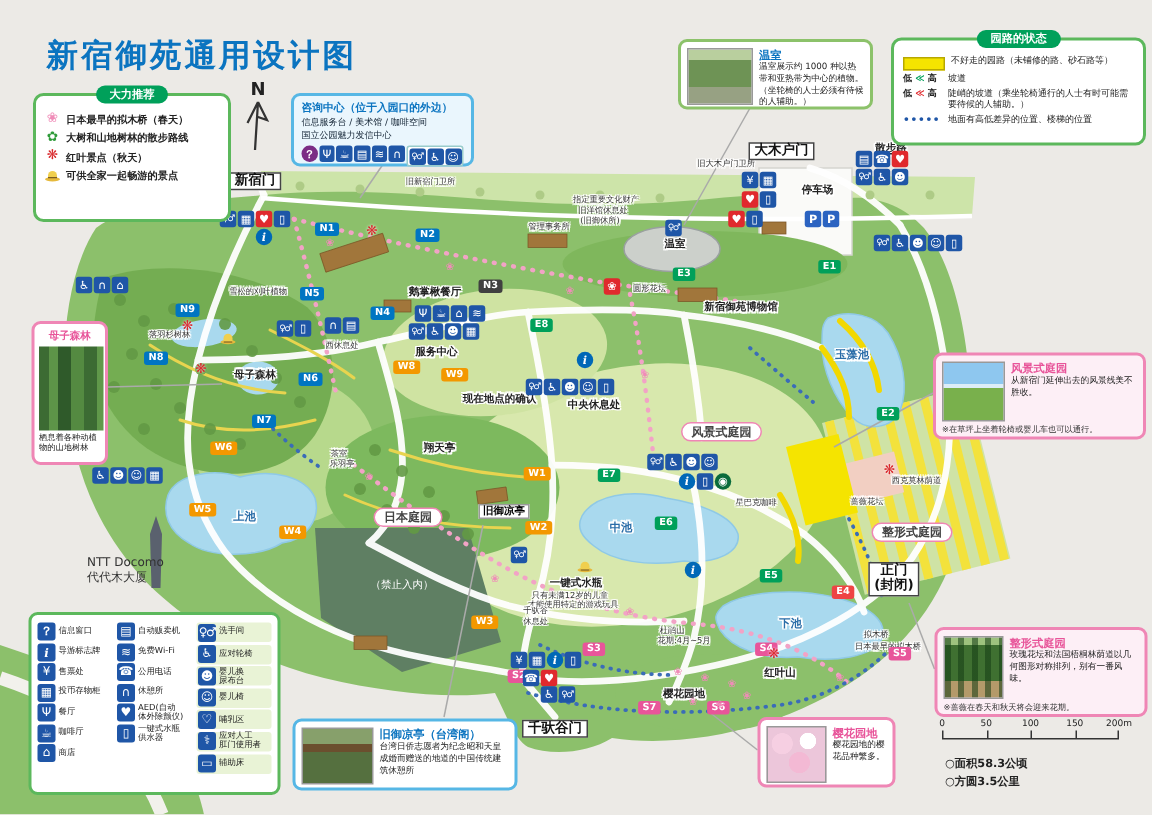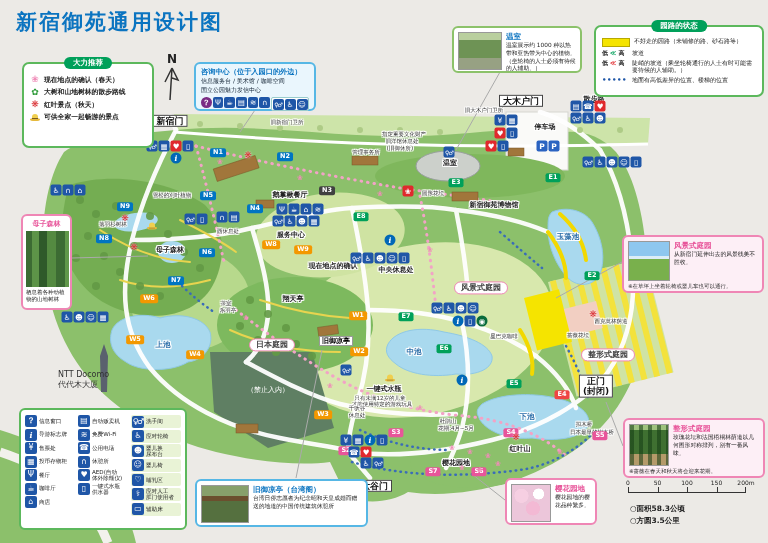--- a/index.html
+++ b/index.html
@@ -23,21 +23,21 @@
   .mi-p{background:#2b63c1;font-weight:bold}
   .mi-g{background:#0a6b3c;border-radius:50%}
   .mi-q{background:#7b2d85;border-radius:50%;font-weight:bold}
   .mi-i{background:#0068b7;border-radius:50%;font-weight:bold;font-family:"DejaVu Serif",serif;font-style:italic}
   .mi-t{font-size:6px;letter-spacing:-1px}
   .mstar{color:#d8262a;font-size:9px;text-shadow:0 0 2px #fff}
   .flower{color:#f08cb8;font-size:7px}
   .hat{width:10px;height:7px}
   .hat::before{content:"";position:absolute;left:0;right:0;bottom:0;height:3px;background:#e6b93c;border-radius:50%}
   .hat::after{content:"";position:absolute;left:2px;right:2px;top:0;height:4.5px;background:#f0cf4e;border-radius:3px 3px 0 0;border-bottom:1.5px solid #7a5c20}
-  .page-title{position:absolute;left:16px;top:8px;margin:0;font-size:21px;letter-spacing:2px;color:#0b74c0;font-weight:bold}
+  .page-title{position:absolute;left:16px;top:8px;margin:15px;font-size:21px;letter-spacing:2px;color:#0b74c0;font-weight:bold}
   .box{position:absolute;background:#fff;border-radius:7px;box-sizing:border-box}
   .gpill{position:absolute;top:-7px;left:50%;transform:translateX(-50%);background:#00a05a;color:#fff;font-size:7.5px;font-weight:bold;padding:1px 9px;border-radius:9px;white-space:nowrap}
   .recommend{left:22px;top:62px;width:132px;height:86px;border:2px solid #5cb85c;padding:8px 6px 4px 6px}
   .rrow{display:flex;align-items:center;gap:4px;font-size:6.8px;color:#222;font-weight:bold;margin:2.5px 0}
   .ric{width:10px;text-align:center;font-size:9px;line-height:1}
   .ric-sakura{color:#f08cb8}.ric-leaf{color:#2f9b3a}.ric-maple{color:#d8262a}
   .hatmini{position:relative;width:10px;height:7px;display:inline-block}
   .hatmini::before{content:"";position:absolute;left:0;right:0;bottom:0;height:3px;background:#e6b93c;border-radius:50%}
   .hatmini::after{content:"";position:absolute;left:2px;right:2px;top:0;height:4px;background:#f0cf4e;border-radius:3px 3px 0 0;border-bottom:1px solid #7a5c20}
   .compass{position:absolute;left:157px;top:52px;width:30px;text-align:center;color:#222}
@@ -62,21 +62,21 @@
   .loc-check .cap{font-size:7px;font-weight:bold;color:#222}
   .badge{font-size:6px;font-weight:bold;color:#fff;border-radius:2px;padding:0.5px 3px}
   .loc-check .nt{font-size:5.5px;color:#222;margin-top:2px;line-height:1.3}
   .cpink{border:2px solid #ef86b5;border-radius:6px;padding:4px;background:#fdeff6}
   .cpink .ct{color:#e8559a}
   .mother{left:21px;top:214px;width:51px;height:96px;background:#fff;padding:3px}
   .mother .ct{display:block;text-align:center;font-size:7px}
   .mother .ctx{font-size:5.5px}
   .landscape{left:622px;top:235px;width:142px;height:58px}
   .formal{left:623px;top:418px;width:142px;height:60px}
-  .pavilion{left:195px;top:479px;width:173px;height:48px;border:2px solid #56b7e5;border-radius:6px;background:#fff;padding:4px}
+  .pavilion{left:195px;top:479px;width:150px;height:48px;border:2px solid #56b7e5;border-radius:6px;background:#fff;padding:4px}
   .cherry{left:505px;top:478px;width:92px;height:47px;border:2px solid #ef86b5;border-radius:6px;background:#fff;padding:4px}
   .cherry .ct{color:#e8559a}
   .ph-green{width:42px;height:36px;background:linear-gradient(180deg,#b9cf9e 0 20%,#6e9355 20% 70%,#97a183 70%)}
   .ph-lawn{width:40px;height:38px;background:linear-gradient(180deg,#8ec7ef 0 36%,#dcedf8 36% 44%,#79b04c 44%)}
   .ph-avenue{width:38px;height:40px;background:repeating-linear-gradient(90deg,rgba(20,60,20,.55) 0 4px,rgba(0,0,0,0) 4px 9px),linear-gradient(180deg,#9ec27e 0 12%,#3f7031 12% 72%,#b49a6a 72%)}
   .ph-forest{width:43px;height:56px;background:linear-gradient(90deg,#3c6b33 0 15%,#5d9448 15% 30%,#2f5a2a 30% 50%,#548a41 50% 70%,#3c6b33 70% 90%,#60984a 90%)}
   .ph-pavilion{width:46px;height:36px;background:linear-gradient(180deg,#87a06b 0 28%,#6b4f2e 28% 42%,#55703f 42%)}
   .ph-cherry{width:38px;height:36px;background:radial-gradient(circle at 25% 30%,#f6cfe2 0 18%,rgba(0,0,0,0) 19%),radial-gradient(circle at 70% 25%,#fff 0 14%,rgba(0,0,0,0) 15%),radial-gradient(circle at 55% 65%,#f3b9d4 0 22%,rgba(0,0,0,0) 23%),#ecc6da}
   .facility{left:19px;top:408px;width:168px;height:122px;border:2px solid #5cb85c;border-radius:6px;padding:5px 4px}
   #fac-cols{display:flex;gap:3px}
@@ -384,21 +384,21 @@
     <svg width="24" height="40">
       <path d="M12,2 L10,34 M12,2 L5,16 M12,2 L18,14 L12,12" stroke="#333" stroke-width="1.5" fill="none"></path>
     </svg>
   </div>
 
   <div class="box recommend">
     <div class="gpill">大力推荐</div>
     <div id="rec-list">
         <div class="rrow">
           <span class="ric ric-sakura">❀</span>
-          <span>现在地点的确认（春天）</span>
+          <span>日本最早的拟木桥（春天）</span>
         </div>
         <div class="rrow">
           <span class="ric ric-leaf">✿</span>
           <span>大树和山地树林的散步路线</span>
         </div>
         <div class="rrow">
           <span class="ric ric-maple">❋</span>
           <span>红叶景点（秋天）</span>
         </div>
         <div class="rrow">

